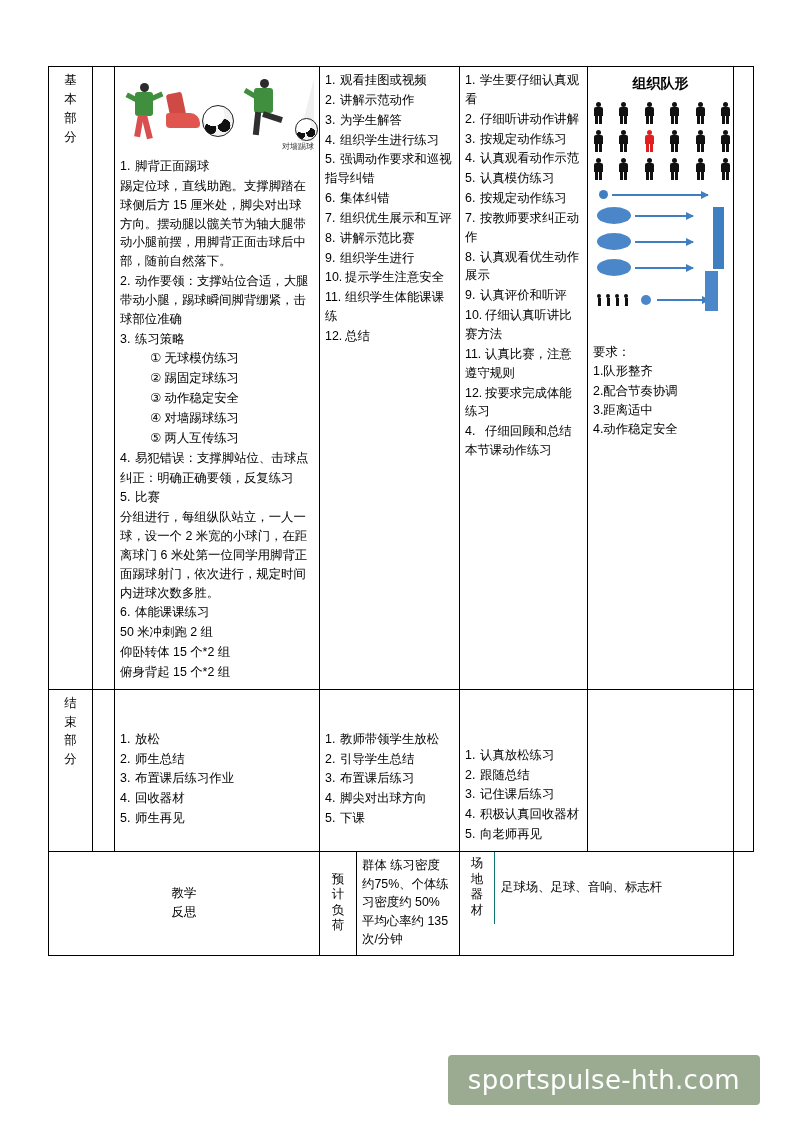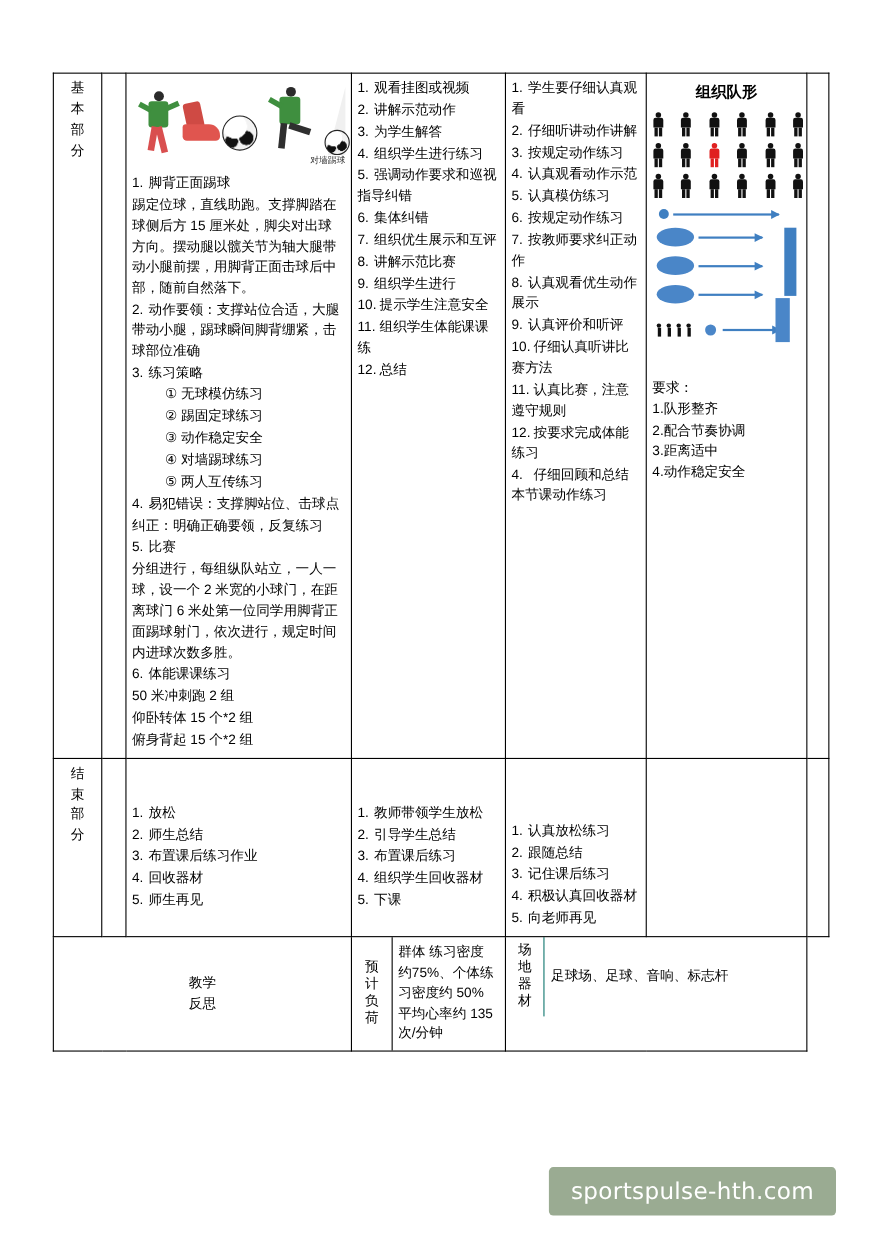--- a/index.html
+++ b/index.html
@@ -129,21 +129,21 @@
   .tiny .tb{position:absolute;left:0.5px;top:4px;width:3px;height:8px;background:#111;}
   .bluedot{width:10px;height:10px;border-radius:50%;background:#4a86c8;margin:0 6px 0 8px;}
   .barr{height:2px;background:#3f7fc1;width:52px;position:relative;}
   .barr:after{content:"";position:absolute;right:-1px;top:-3px;border-left:8px solid #3f7fc1;border-top:4px solid transparent;border-bottom:4px solid transparent;}
   .goalbar2{width:13px;height:40px;background:#4a86c8;position:absolute;right:10px;top:-12px;}
   .req{margin-top:26px;font-size:12.4px;line-height:1.55;}
   .watermark{
     position:absolute;right:40px;bottom:26px;
     background:#9aab92;
     color:#fff;
-    font-size:21px;
+    font-size:26px;
     letter-spacing:.3px;
     padding:10px 20px;
     border-radius:4px;
     font-family:"DejaVu Sans",sans-serif;
   }
 </style>
 </head>
 <body>
 
 <div class="page">
@@ -446,21 +446,21 @@
           <li><span class="num">4.</span><span>回收器材</span></li>
           <li><span class="num">5.</span><span>师生再见</span></li>
         </ol>
       </td>
 
       <td style="padding-top:40px;margin-top:22px;">
         <ol class="plain">
           <li><span class="num">1.</span><span>教师带领学生放松</span></li>
           <li><span class="num">2.</span><span>引导学生总结</span></li>
           <li><span class="num">3.</span><span>布置课后练习</span></li>
-          <li><span class="num">4.</span><span>组织学生回收器材</span></li>
+          <li><span class="num">4.</span><span>脚尖对出球方向</span></li>
           <li><span class="num">5.</span><span>下课</span></li>
         </ol>
       </td>
 
       <td style="padding-top:56px;">
         <ol class="plain">
           <li><span class="num">1.</span><span>认真放松练习</span></li>
           <li><span class="num">2.</span><span>跟随总结</span></li>
           <li><span class="num">3.</span><span>记住课后练习</span></li>
           <li><span class="num">4.</span><span>积极认真回收器材</span></li>

